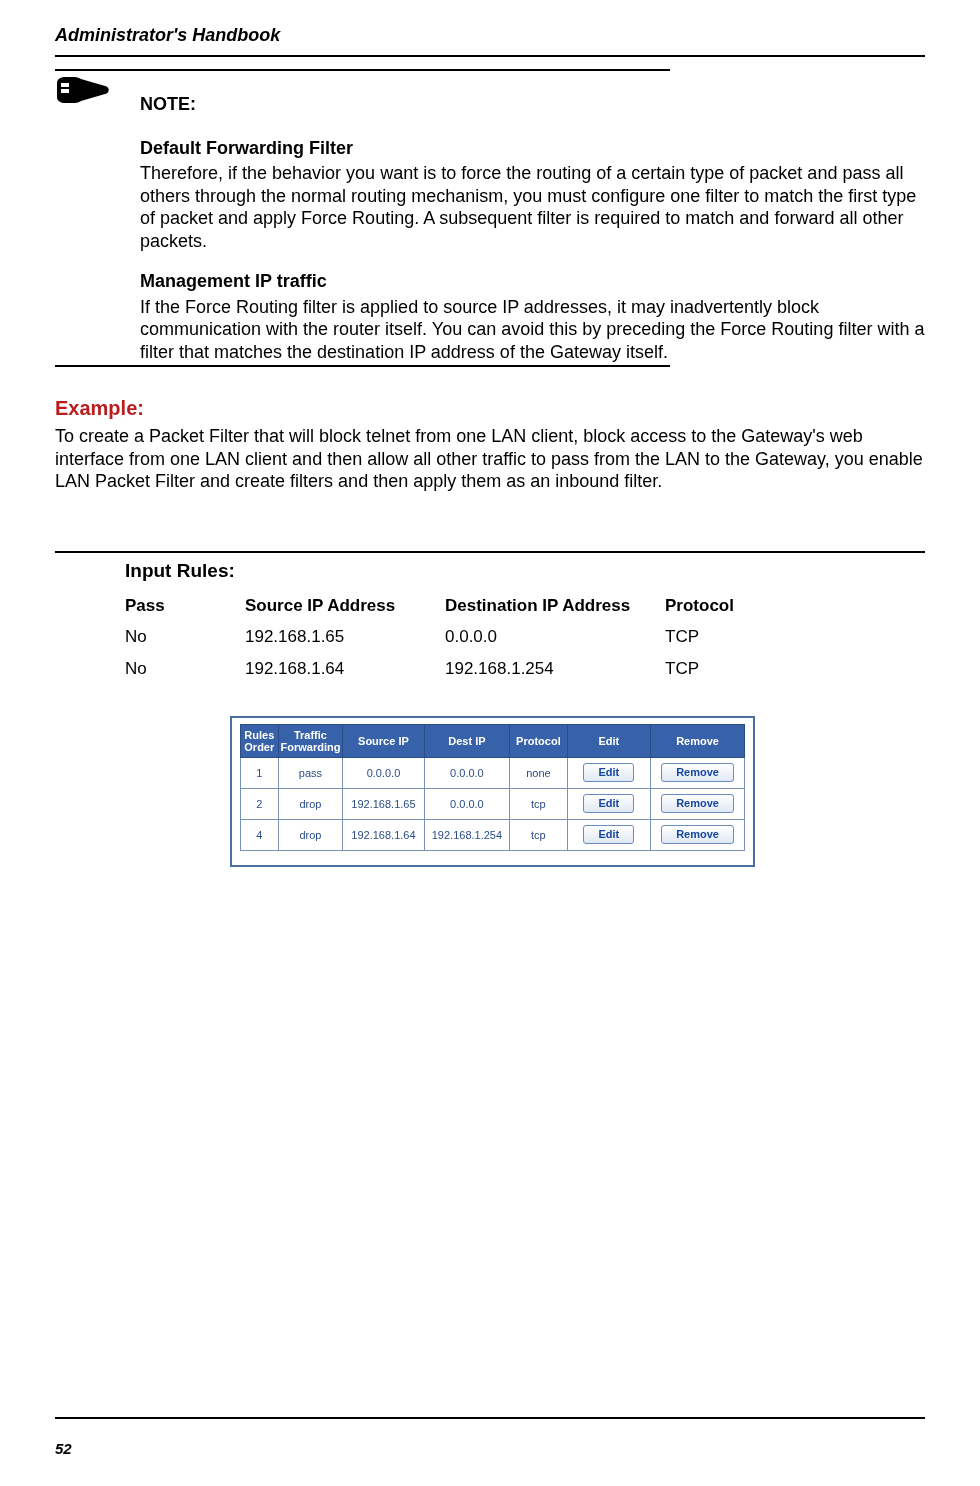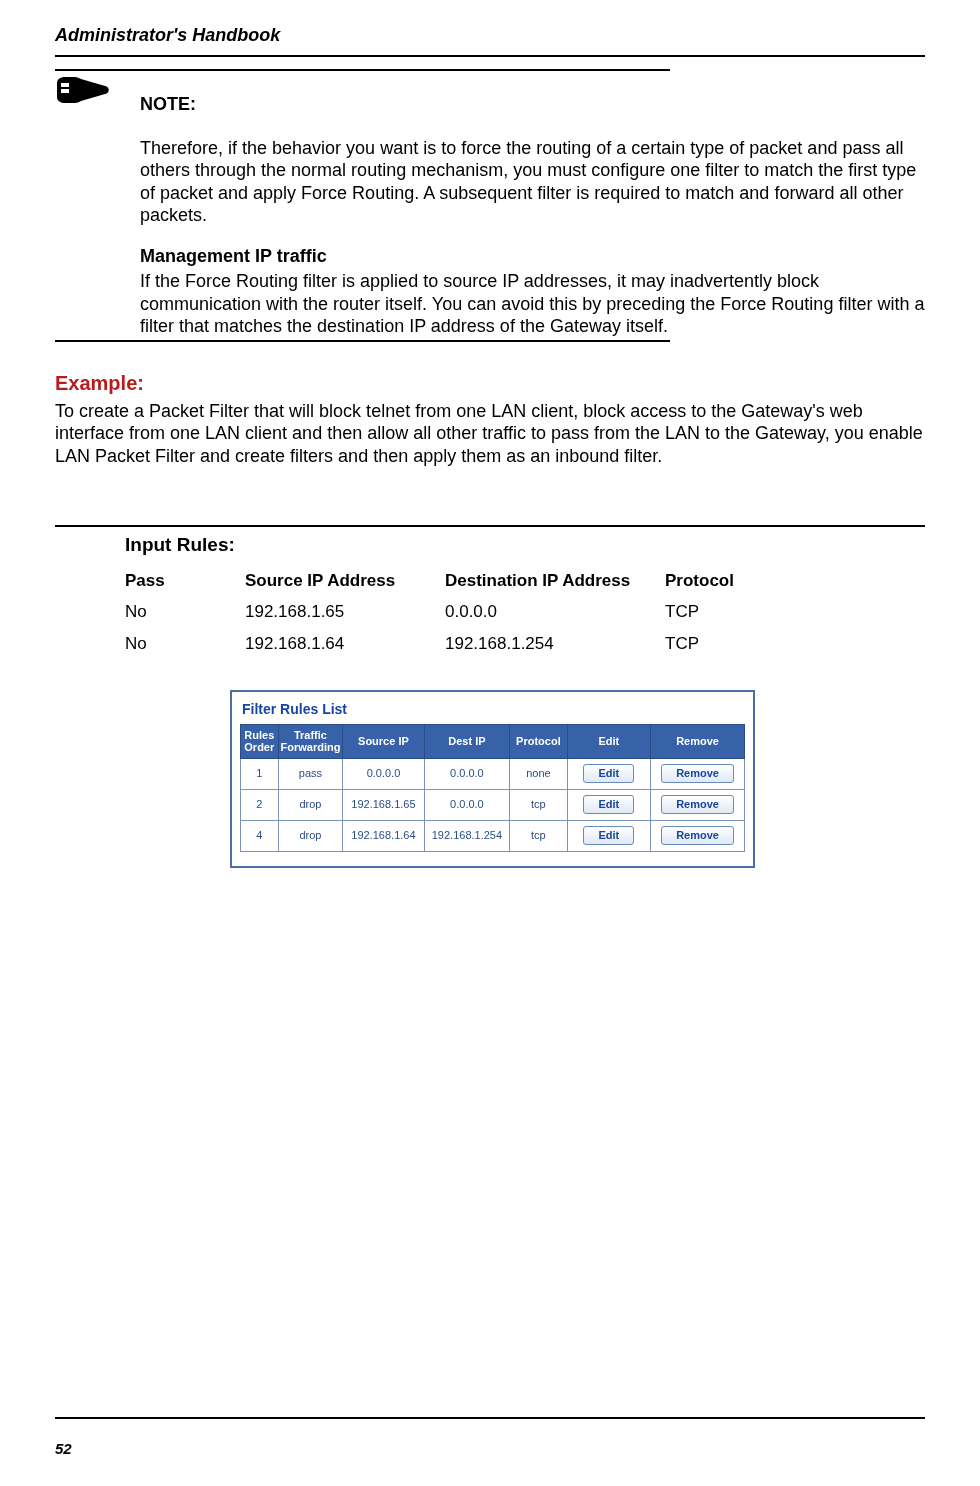--- a/index.html
+++ b/index.html
@@ -199,20 +199,21 @@
 <hr class="note-rule-top">
 <div class="note-wrap">
   <svg class="hand-icon" viewBox="0 0 60 40">
     <path d="M2 14 C2 10 6 8 10 8 L20 8 C22 8 24 9 26 10 L50 17 C55 18 55 24 50 25 L26 32 C24 33 22 34 20 34 L10 34 C6 34 2 32 2 28 Z" fill="#000"></path>
     <rect x="6" y="14" width="8" height="4" fill="#fff"></rect>
     <rect x="6" y="20" width="8" height="4" fill="#fff"></rect>
   </svg>
   <div class="note-body">
     <div class="note-label">NOTE:</div>
 
+    <div class="note-subhead">Default Forwarding Filter</div>
     <div class="note-para">Therefore, if the behavior you want is to force the routing of a certain type of packet and pass all others through the normal routing mechanism, you must configure one filter to match the first type of packet and apply Force Routing. A subsequent filter is required to match and forward all other packets.</div>
 
     <div class="note-subhead">Management IP traffic</div>
     <div class="note-para" style="margin-bottom:2px;">If the Force Routing filter is applied to source IP addresses, it may inadvertently block communication with the router itself. You can avoid this by preceding the Force Routing filter with a filter that matches the destination IP address of the Gateway itself.</div>
   </div>
 </div>
 <hr class="note-rule-bottom">
 
 <div class="example-section">
   <div class="example-title">Example:</div>
@@ -242,21 +243,20 @@
         <td>192.168.1.64</td>
         <td>192.168.1.254</td>
         <td>TCP</td>
       </tr>
     </tbody>
       </table>
   </div>
 </div>
 
 <div class="filter-box-wrap">
-  <div class="filter-box-title">Filter Rules List</div>
   <table class="filter-rules">
     <colgroup>
       <col class="fcol-order">
         <col class="fcol-fwd">
         <col class="fcol-src">
         <col class="fcol-dst">
         <col class="fcol-prot">
         <col class="fcol-edit">
         <col class="fcol-rem">
     </colgroup>

